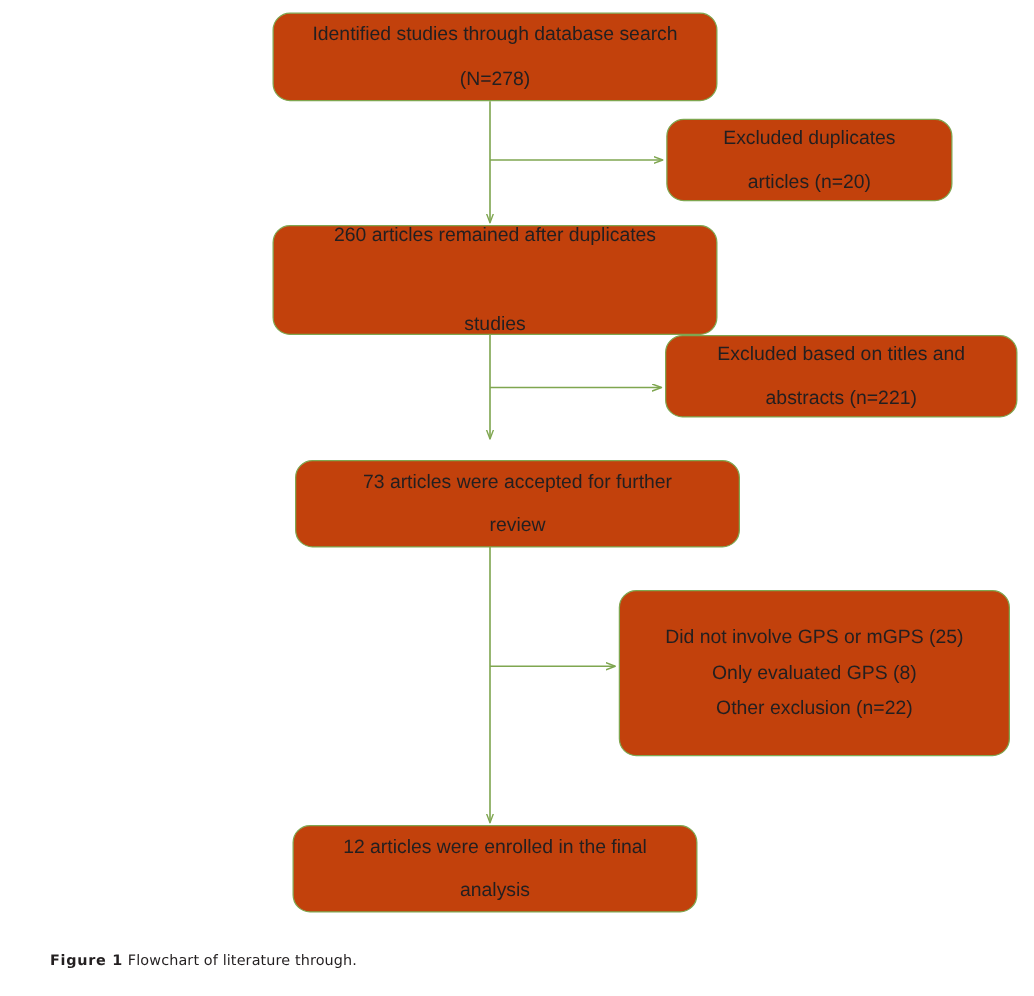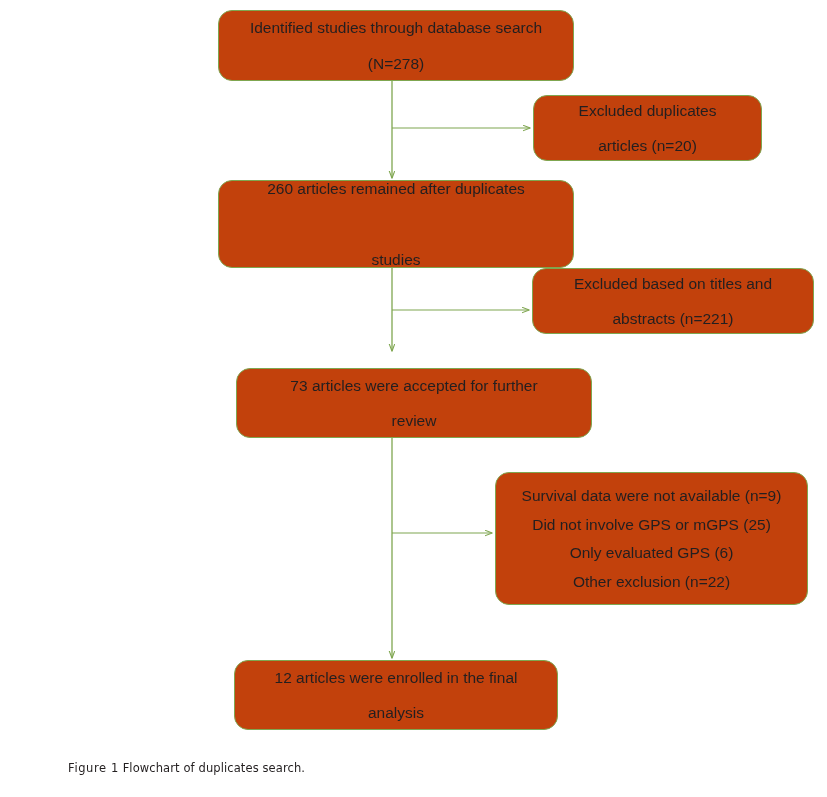--- a/index.html
+++ b/index.html
@@ -70,23 +70,22 @@
     position: absolute;
     left: 40px;
     top: 761px;
     font-family: "DejaVu Sans", sans-serif;
     font-size: 11.5px;
     color: #231f20;
     white-space: nowrap;
     letter-spacing: 0.1px;
   }
   #caption .cap-label {
-    font-weight: normal;
+    font-weight: bold;
     letter-spacing: 0.6px;
-    margin-left: 28px;
   }
 </style>
 </head>
 <body>
 
 <div id="page">
 
   <svg id="connectors" viewBox="0 0 827 797" width="827" height="797" aria-hidden="true">
     <defs>
       <marker id="arrowhead" markerWidth="9" markerHeight="9" refX="7.2" refY="3.2" orient="auto" markerUnits="userSpaceOnUse">
@@ -126,29 +125,28 @@
     <span class="line">Excluded based on titles and</span>
     <span class="line">abstracts (n=221)</span>
   </div>
 
   <div class="node" id="node-accepted">
     <span class="line">73 articles were accepted for further</span>
     <span class="line">review</span>
   </div>
 
   <div class="node tight" id="node-exclusions">
-    <span class="line">Survival data were not available (n=9)</span>
     <span class="line">Did not involve GPS or mGPS (25)</span>
-    <span class="line">Only evaluated GPS (6)</span>
+    <span class="line">Only evaluated GPS (8)</span>
     <span class="line">Other exclusion (n=22)</span>
   </div>
 
   <div class="node" id="node-enrolled">
     <span class="line">12 articles were enrolled in the final</span>
     <span class="line">analysis</span>
   </div>
 
   <div id="caption">
     <span class="cap-label">Figure 1</span>
-    <span>Flowchart of duplicates search.</span>
+    <span>Flowchart of literature through.</span>
   </div>
 
 </div>
 
 </body></html>

